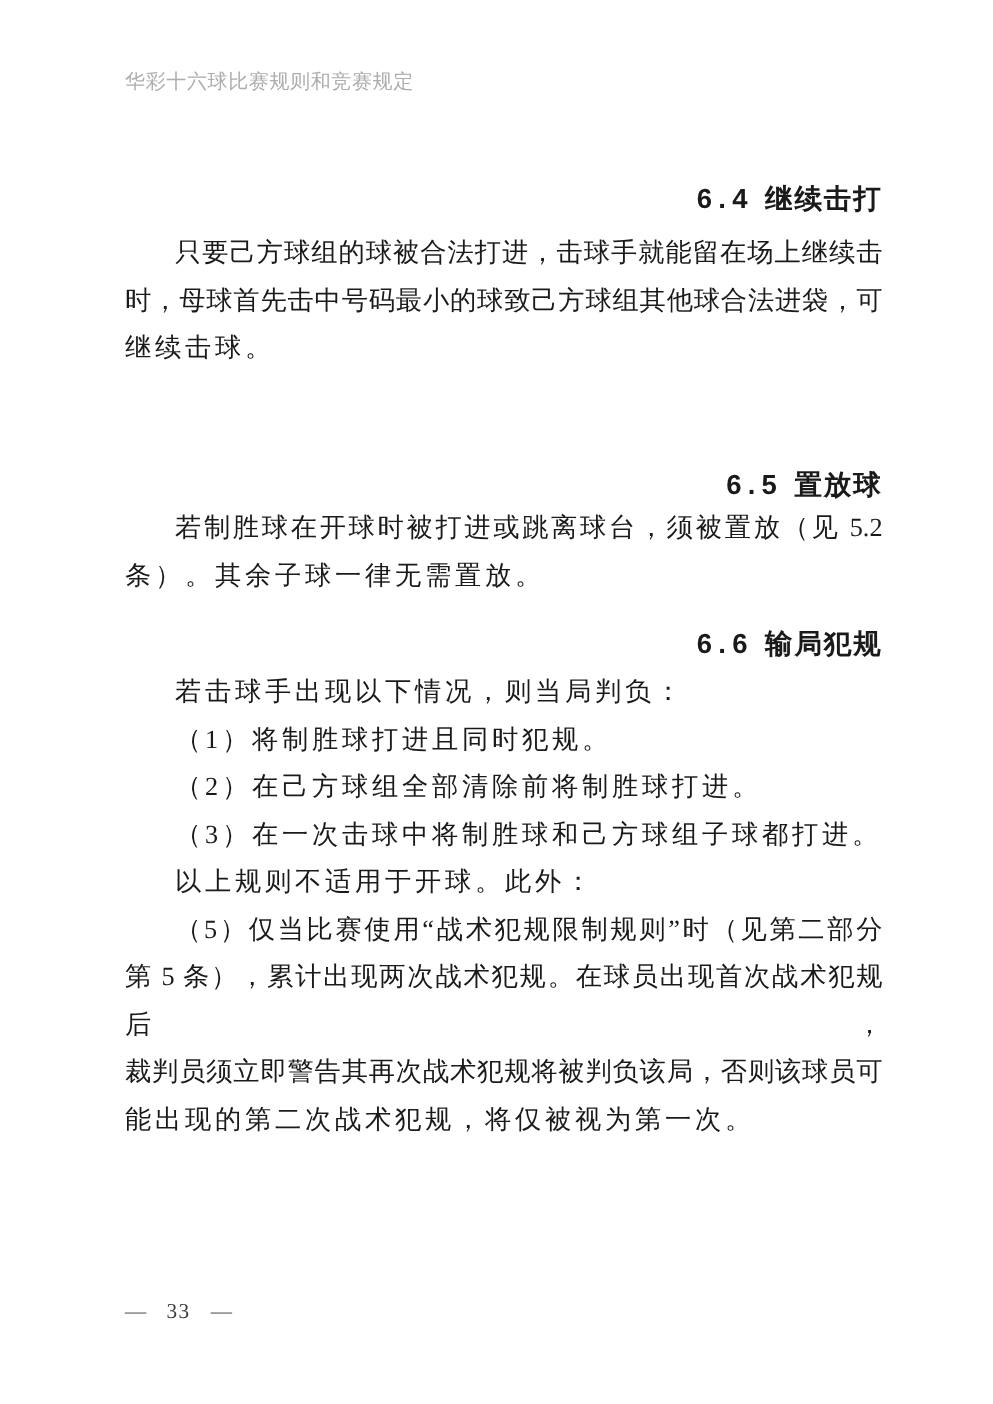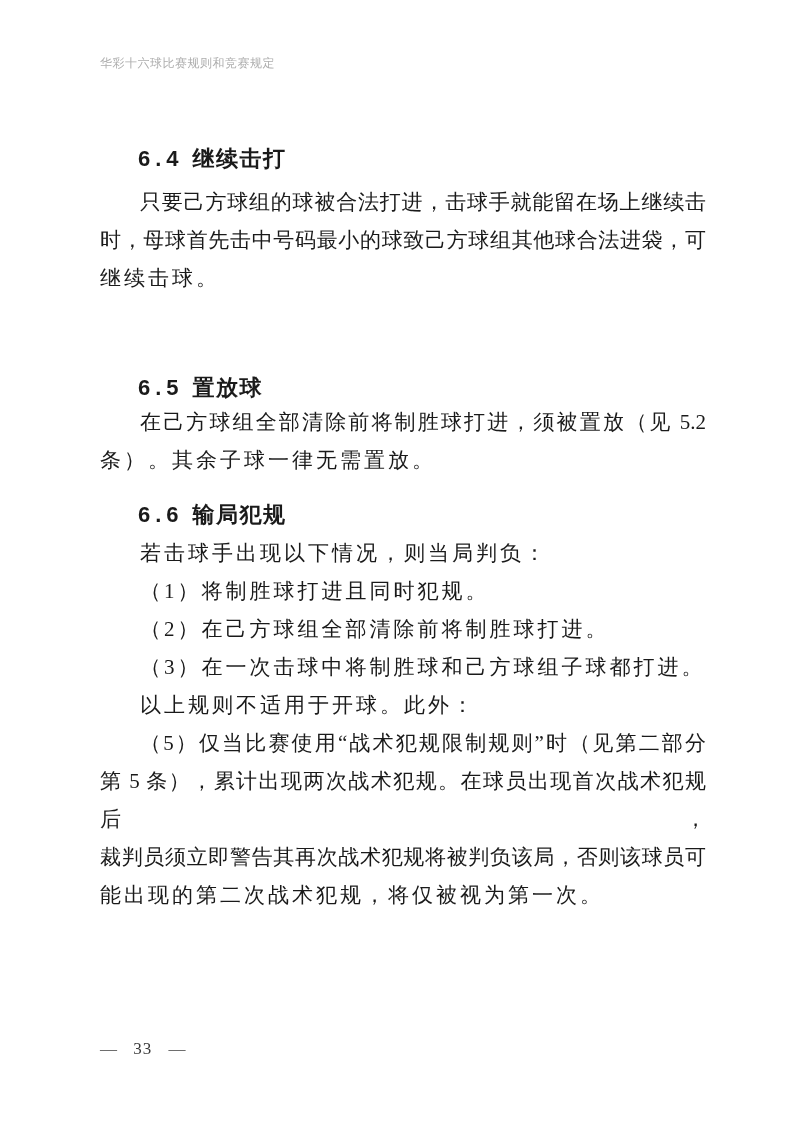--- a/index.html
+++ b/index.html
@@ -12,37 +12,38 @@
   html,body{width:794px;height:1123px;}
   body{
     background:var(--page-bg);
     position:relative;
     overflow:hidden;
     font-family:"Liberation Serif","DejaVu Serif",serif;
     color:var(--text-color);
   }
   .running-header{
     position:absolute;left:100px;top:55px;
-    font-size:12px;letter-spacing:0.5px;
+    font-size:16px;letter-spacing:0.5px;
     color:var(--header-color);
     white-space:nowrap;
     text-align:right;
   }
   .content{position:absolute;left:100px;top:0;width:606px;}
   .section{position:absolute;left:0;width:606px;}
   .sec-0{top:144px;}
   .sec-1{top:373px;}
   .sec-2{top:500px;}
   .section-heading{
     font-family:"Liberation Sans","DejaVu Sans",sans-serif;
     font-weight:700;
     font-size:22px;line-height:30px;
-    margin-left:38px;
+    margin-left:48px;
     letter-spacing:1.5px;
     white-space:nowrap;
+    text-align:right;
   }
   .heading-number{letter-spacing:5px;margin-right:9px;}
   .sec-0 .paragraphs{margin-top:9px;}
   .sec-1 .paragraphs{margin-top:0;}
   .sec-2 .paragraphs{margin-top:4px;}
   .line{
     font-size:21px;
     line-height:38px;
     text-align:justify;
   }
@@ -77,21 +78,21 @@
           <div class="line indent j"><span>只要己方球组的球被合法打进，击球手就能留在场上继续击</span></div>
           <div class="line j"><span>时，母球首先击中号码最小的球致己方球组其他球合法进袋，可</span></div>
           <div class="line last"><span>继续击球。</span></div>
         </div>
       </div>
     </section>
     <section class="section sec-1">
       <h2 class="section-heading"><span class="heading-number">6.5</span><span class="heading-title">置放球</span></h2>
       <div class="paragraphs">
         <div class="paragraph">
-          <div class="line indent j"><span>在己方球组全部清除前将制胜球打进，须被置放（见 </span><span class="u">5.2</span></div>
+          <div class="line indent j"><span>若制胜球在开球时被打进或跳离球台，须被置放（见 </span><span class="u">5.2</span></div>
           <div class="line last"><span class="u">条</span><span>）。其余子球一律无需置放。</span></div>
         </div>
       </div>
     </section>
     <section class="section sec-2">
       <h2 class="section-heading"><span class="heading-number">6.6</span><span class="heading-title">输局犯规</span></h2>
       <div class="paragraphs">
         <div class="paragraph">
           <div class="line indent last"><span>若击球手出现以下情况，则当局判负：</span></div>
         </div>

